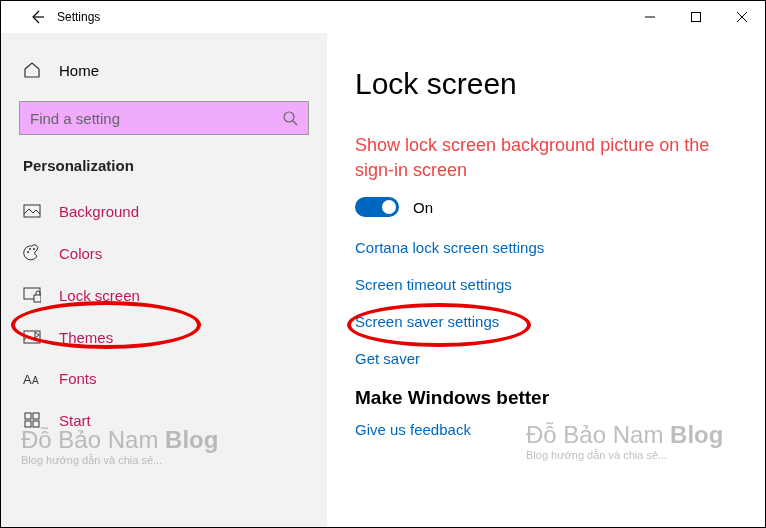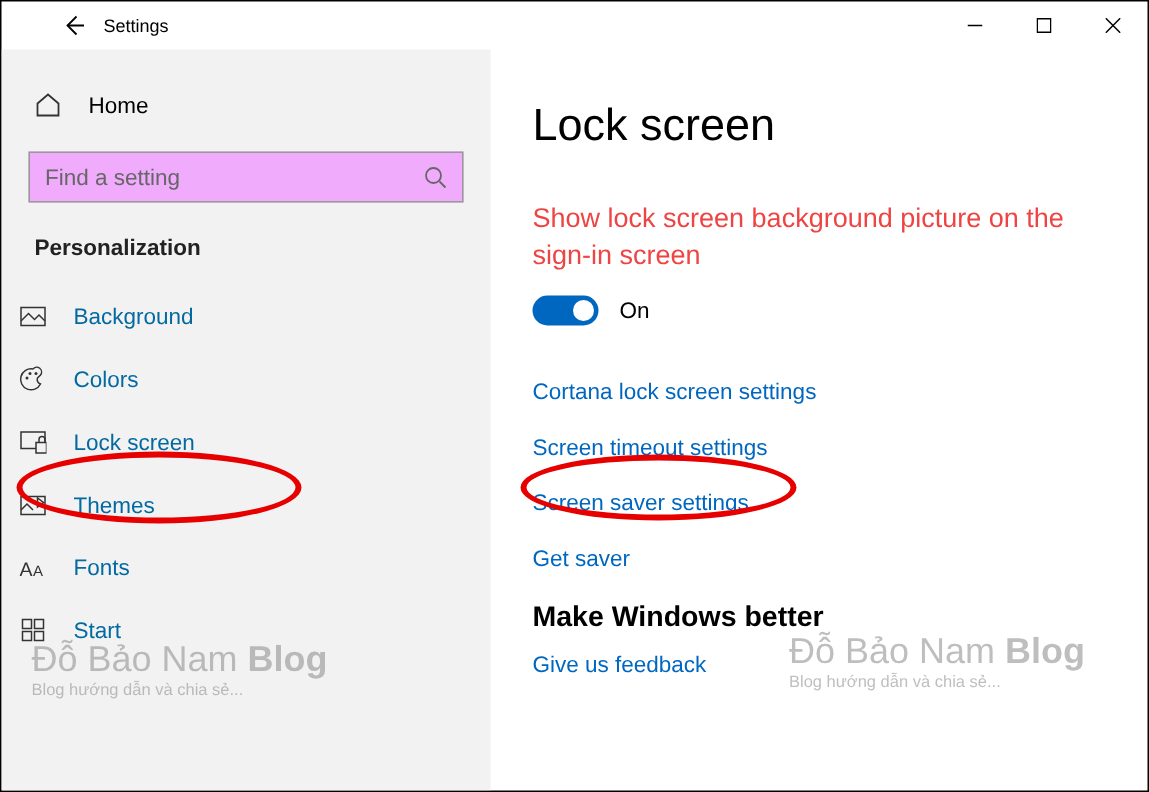--- a/index.html
+++ b/index.html
@@ -1,35 +1,35 @@
 <!DOCTYPE html>
 <html><head>
 <meta charset="utf-8">
 <style>
 * { box-sizing: border-box; margin: 0; padding: 0; font-family: "Segoe UI", sans-serif; }
 body { width: 766px; height: 528px; overflow: hidden; background: #fff; border: 1px solid #000; position: relative; }
 .window { display: flex; flex-direction: column; height: 100%; }
-.titlebar { height: 32px; display: flex; align-items: center; padding-left: 4px; margin-left: 36px; }
+.titlebar { height: 32px; display: flex; align-items: center; padding-left: 28px; }
 .titlebar-left { display: flex; align-items: center; gap: 12px; flex: 1; }
 .back-arrow { font-size: 14px; }
 .titlebar-title { font-size: 12px; }
 .titlebar-controls { display: flex; }
 .titlebar-btn { width: 46px; height: 32px; display: flex; align-items: center; justify-content: center; }
 .content { display: flex; flex: 1; min-height: 0; }
 .sidebar { width: 326px; background: #f2f2f2; padding: 20px 0 0 0; display: flex; flex-direction: column; }
 .home-row { display: flex; align-items: flex-end; gap: 18px; padding: 8px 22px; font-size: 15px; margin-bottom: 14px; }
 .search-box { margin: 0 18px 22px 18px; border: 1px solid #999; height: 34px; display: flex; align-items: center; padding: 0 10px; justify-content: space-between; color: #666; font-size: 15px; background: #f0abfc; }
 .section-header { padding: 0 22px 16px 22px; font-size: 15px; font-weight: 600; color: #222; }
 .nav-list { display: flex; flex-direction: column; }
-.nav-item { display: flex; align-items: center; gap: 18px; padding: 12px 12px; font-size: 15px; color: #0369a1; position: relative; }
+.nav-item { display: flex; align-items: center; gap: 18px; padding: 12px 22px; font-size: 15px; color: #be185d; position: relative; }
 .nav-item .icon { width: 18px; display: flex; justify-content: center; }
 .main { flex: 1; padding: 34px 30px 0 28px; overflow: hidden; }
 .main h1 { font-weight: 300; font-size: 30px; margin-bottom: 32px; }
 .desc { font-size: 18px; color: #ef4444; line-height: 1.4; margin-bottom: 14px; }
-.toggle-row { display: flex; align-items: center; gap: 14px; margin-bottom: 36px; }
+.toggle-row { display: flex; align-items: center; gap: 14px; margin-bottom: 22px; }
 .toggle { width: 44px; height: 20px; border-radius: 10px; background: #0067c0; position: relative; }
 .toggle::after { content: ""; position: absolute; right: 3px; top: 3px; width: 14px; height: 14px; background: #fff; border-radius: 50%; }
 .toggle-label { font-size: 15px; }
 .link { color: #0067c0; font-size: 15px; display: block; margin-bottom: 20px; }
 .subhead { font-size: 19px; font-weight: 600; margin-top: 18px; margin-bottom: 12px; }
 .highlight-oval { position: absolute; border: 4px solid #e60000; border-radius: 50%; pointer-events: none; }
 .oval-sidebar { left: 10px; top: 300px; width: 190px; height: 48px; }
 .oval-main { left: 346px; top: 302px; width: 184px; height: 44px; }
 .watermark { position: absolute; color: #949494; opacity: 0.6; font-family: Arial, sans-serif; pointer-events: none; }
 .watermark .big { font-size: 24px; }

